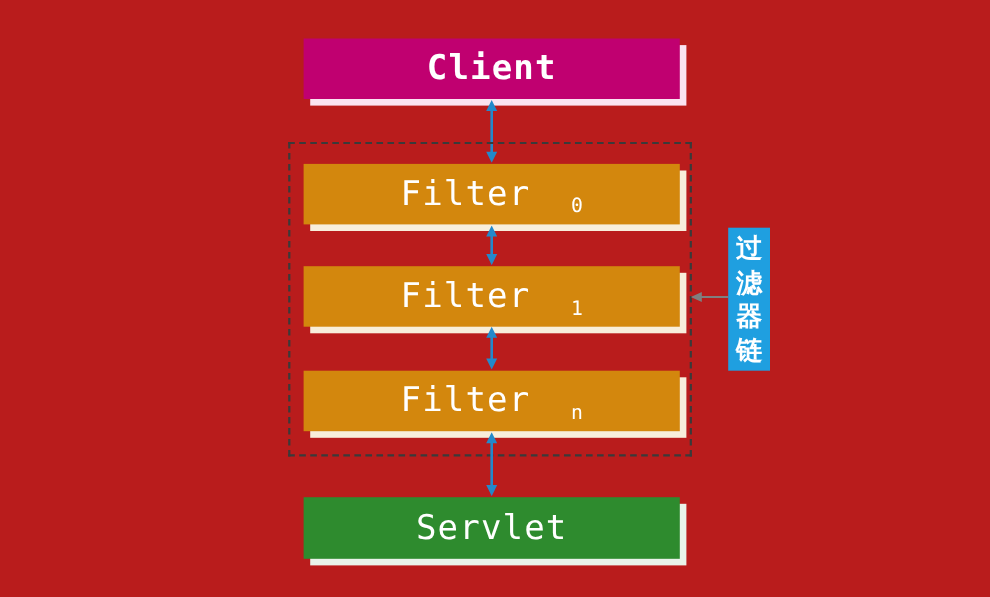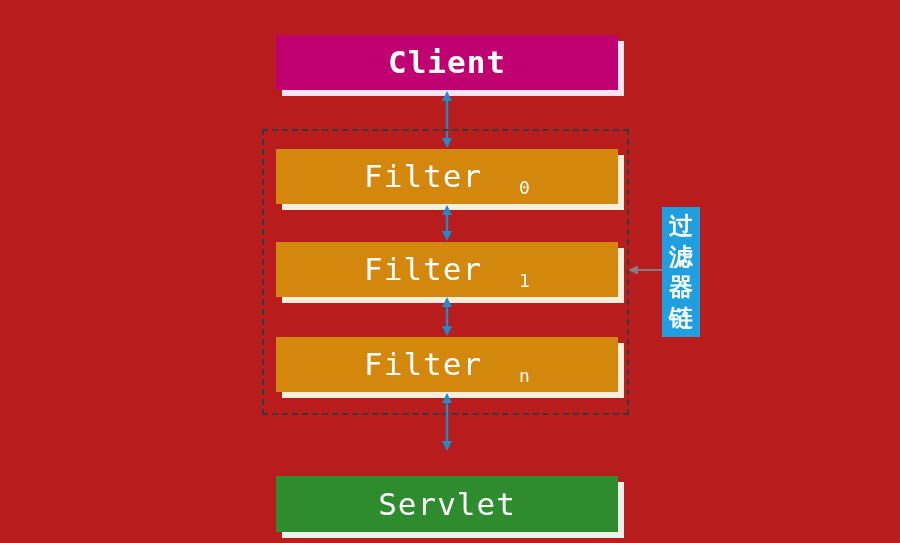--- a/index.html
+++ b/index.html
@@ -24,21 +24,21 @@
   }
   .filter-box{
     background:#d3870d;
     box-shadow:6px 6px 0 #f8eedb;
     gap:37px;
   }
   .filter-0{top:149px;}
   .filter-1{top:242px;}
   .filter-n{top:337px;}
   .servlet-box{
-    top:476px;height:56px;background:#2e8b2e;
+    top:452px;height:56px;background:#2e8b2e;
     box-shadow:6px 6px 0 #eaf3ea;
     text-align:right;
   }
   .sub{
     font-size:0.58em;
     align-self:flex-end;
     margin-bottom:7px;
     letter-spacing:0;
   }
   .chain-boundary{

